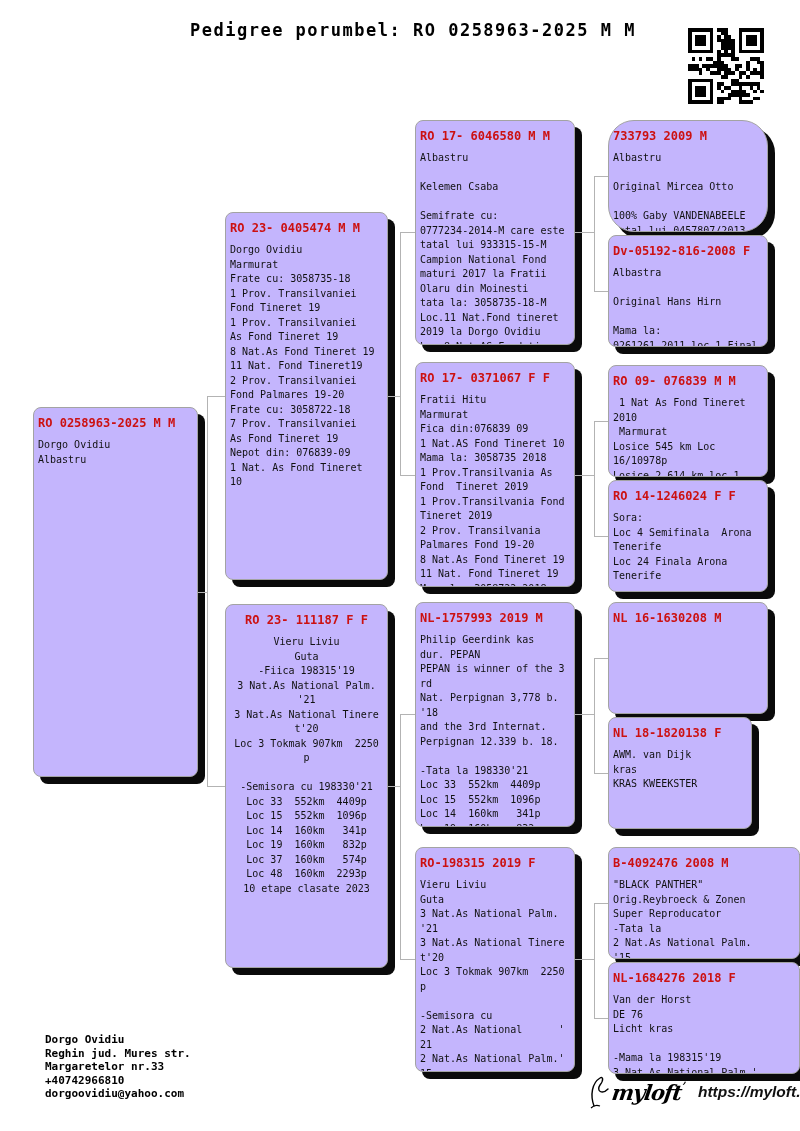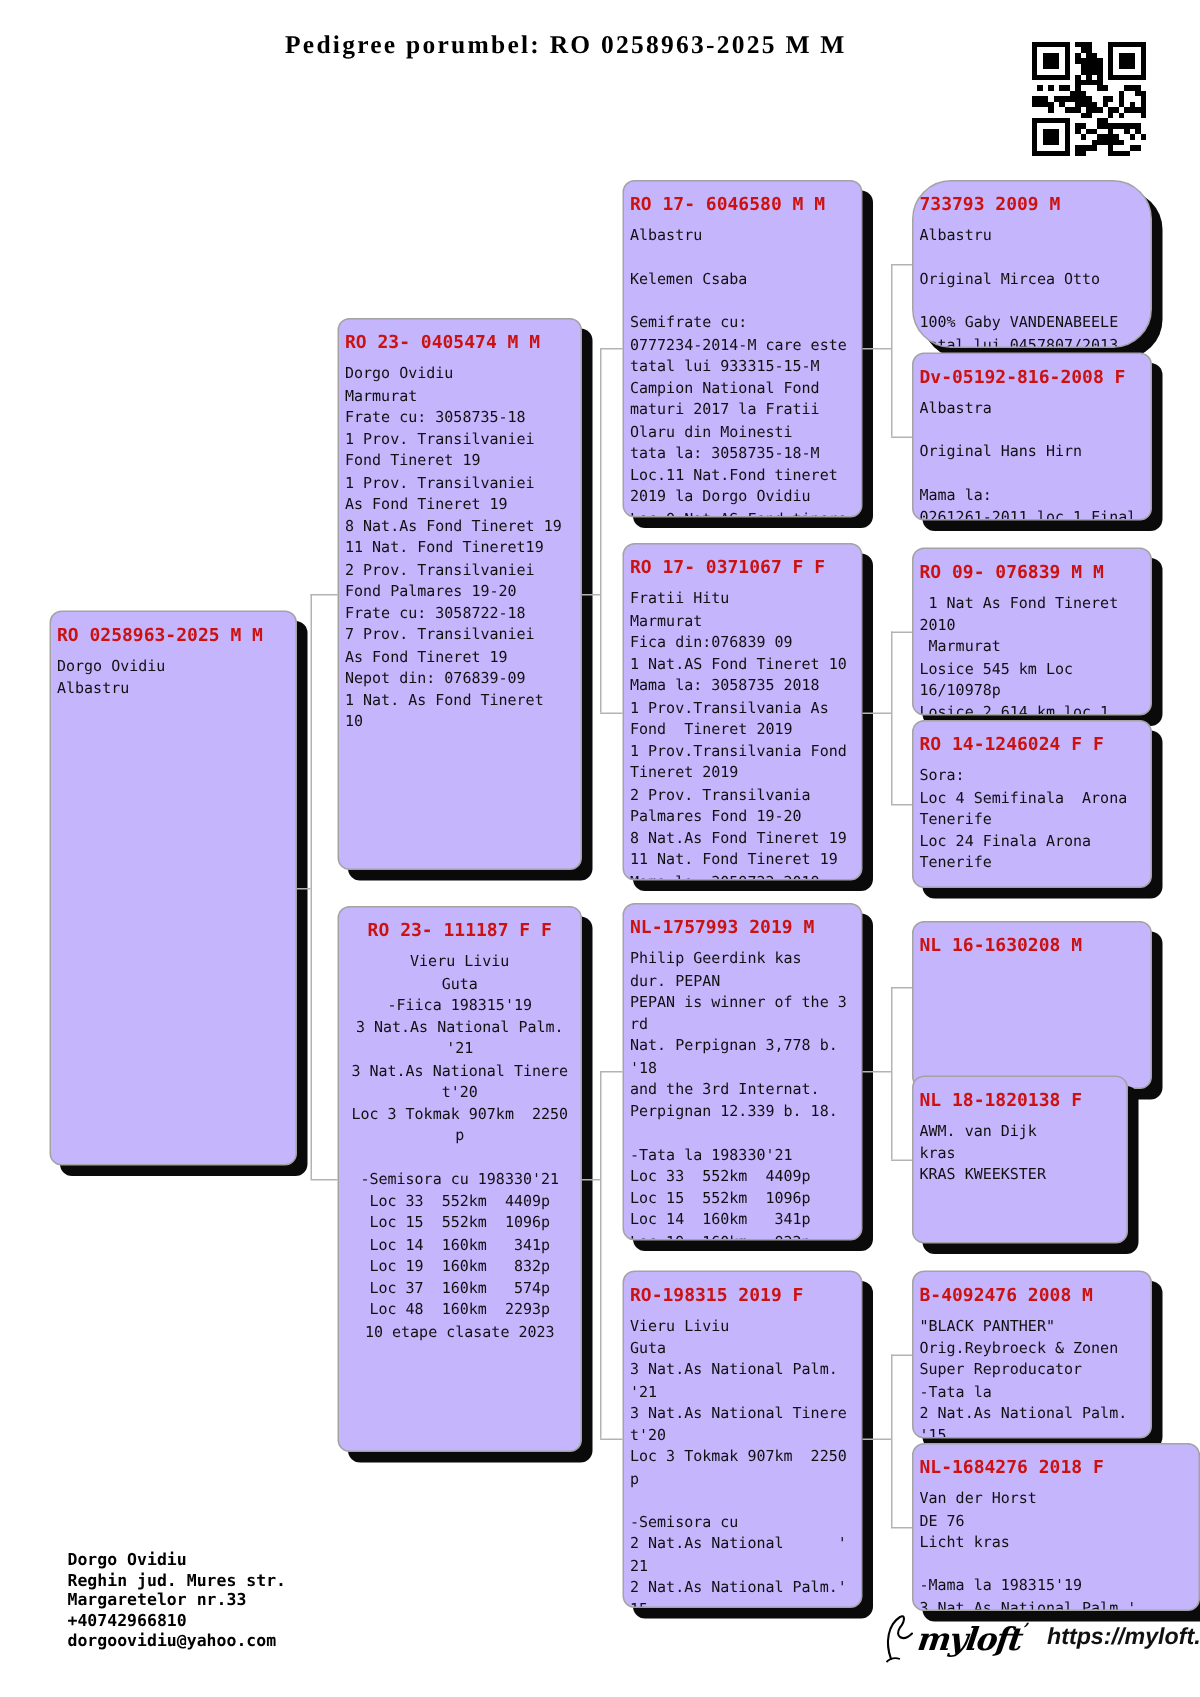--- a/index.html
+++ b/index.html
@@ -1,19 +1,19 @@
 <!DOCTYPE html>
 <html style="--red: #cc1111;"><head>
 <meta charset="utf-8">
 <style>
   html,body{margin:0;padding:0;background:#fff;}
   #page{position:relative;width:800px;height:1131px;background:#fff;overflow:hidden;
         font-family:"DejaVu Sans Mono",monospace;}
   .page-title{position:absolute;left:190px;top:20px;font-size:17px;font-weight:bold;
-        letter-spacing:1.5px;color:#000;white-space:pre;font-family:Liberation Serif, serif;}
+        letter-spacing:1.5px;color:#000;white-space:pre;}
   .qr{position:absolute;left:688px;top:28px;width:76px;height:76px;}
   .box{position:absolute;background:#c4b5fd;border:1px solid #a3a3a3;border-radius:8px;
        box-shadow:7px 7px 0 0 #0a0a0a;overflow:hidden;box-sizing:border-box;
        padding:9px 4px 0 4px;}
   .box-header{font-size:12px;font-weight:bold;color:var(--red,#cc1111);
        white-space:pre;line-height:13px;margin-bottom:8px;}
   .box-body{font-size:10px;color:#111;}
   .ln{white-space:pre;line-height:14.5px;height:14.5px;overflow:hidden;}
   .connector{position:absolute;background:#b3b3b3;}
   .footer-owner{position:absolute;left:45px;top:1033px;font-size:11px;font-weight:bold;
@@ -435,32 +435,32 @@
       <div class="box" style="left: 608px; top: 480px; width: 160px; height: 112px;">
         <div class="box-header">RO 14-1246024 F F</div>
         <div class="box-body">
           <div class="ln">Sora:</div>
           <div class="ln">Loc 4 Semifinala  Arona</div>
           <div class="ln">Tenerife</div>
           <div class="ln">Loc 24 Finala Arona</div>
           <div class="ln">Tenerife</div>
         </div>
       </div>
-      <div class="box" style="left: 608px; top: 602px; width: 160px; height: 112px; margin-top: 12px;">
+      <div class="box" style="left: 608px; top: 602px; width: 160px; height: 112px;">
         <div class="box-header">NL 16-1630208 M</div>
       </div>
       <div class="box" style="left: 608px; top: 717px; width: 144px; height: 112px;">
         <div class="box-header">NL 18-1820138 F</div>
         <div class="box-body">
           <div class="ln">AWM. van Dijk</div>
           <div class="ln">kras</div>
           <div class="ln">KRAS KWEEKSTER</div>
         </div>
       </div>
-      <div class="box" style="left: 608px; top: 847px; width: 160px; height: 112px;">
+      <div class="box" style="left: 608px; top: 847px; width: 192px; height: 112px;">
         <div class="box-header">B-4092476 2008 M</div>
         <div class="box-body">
           <div class="ln">"BLACK PANTHER"</div>
           <div class="ln">Orig.Reybroeck &amp; Zonen</div>
           <div class="ln">Super Reproducator</div>
           <div class="ln">-Tata la</div>
           <div class="ln">2 Nat.As National Palm.</div>
           <div class="ln">'15</div>
         </div>
       </div>

